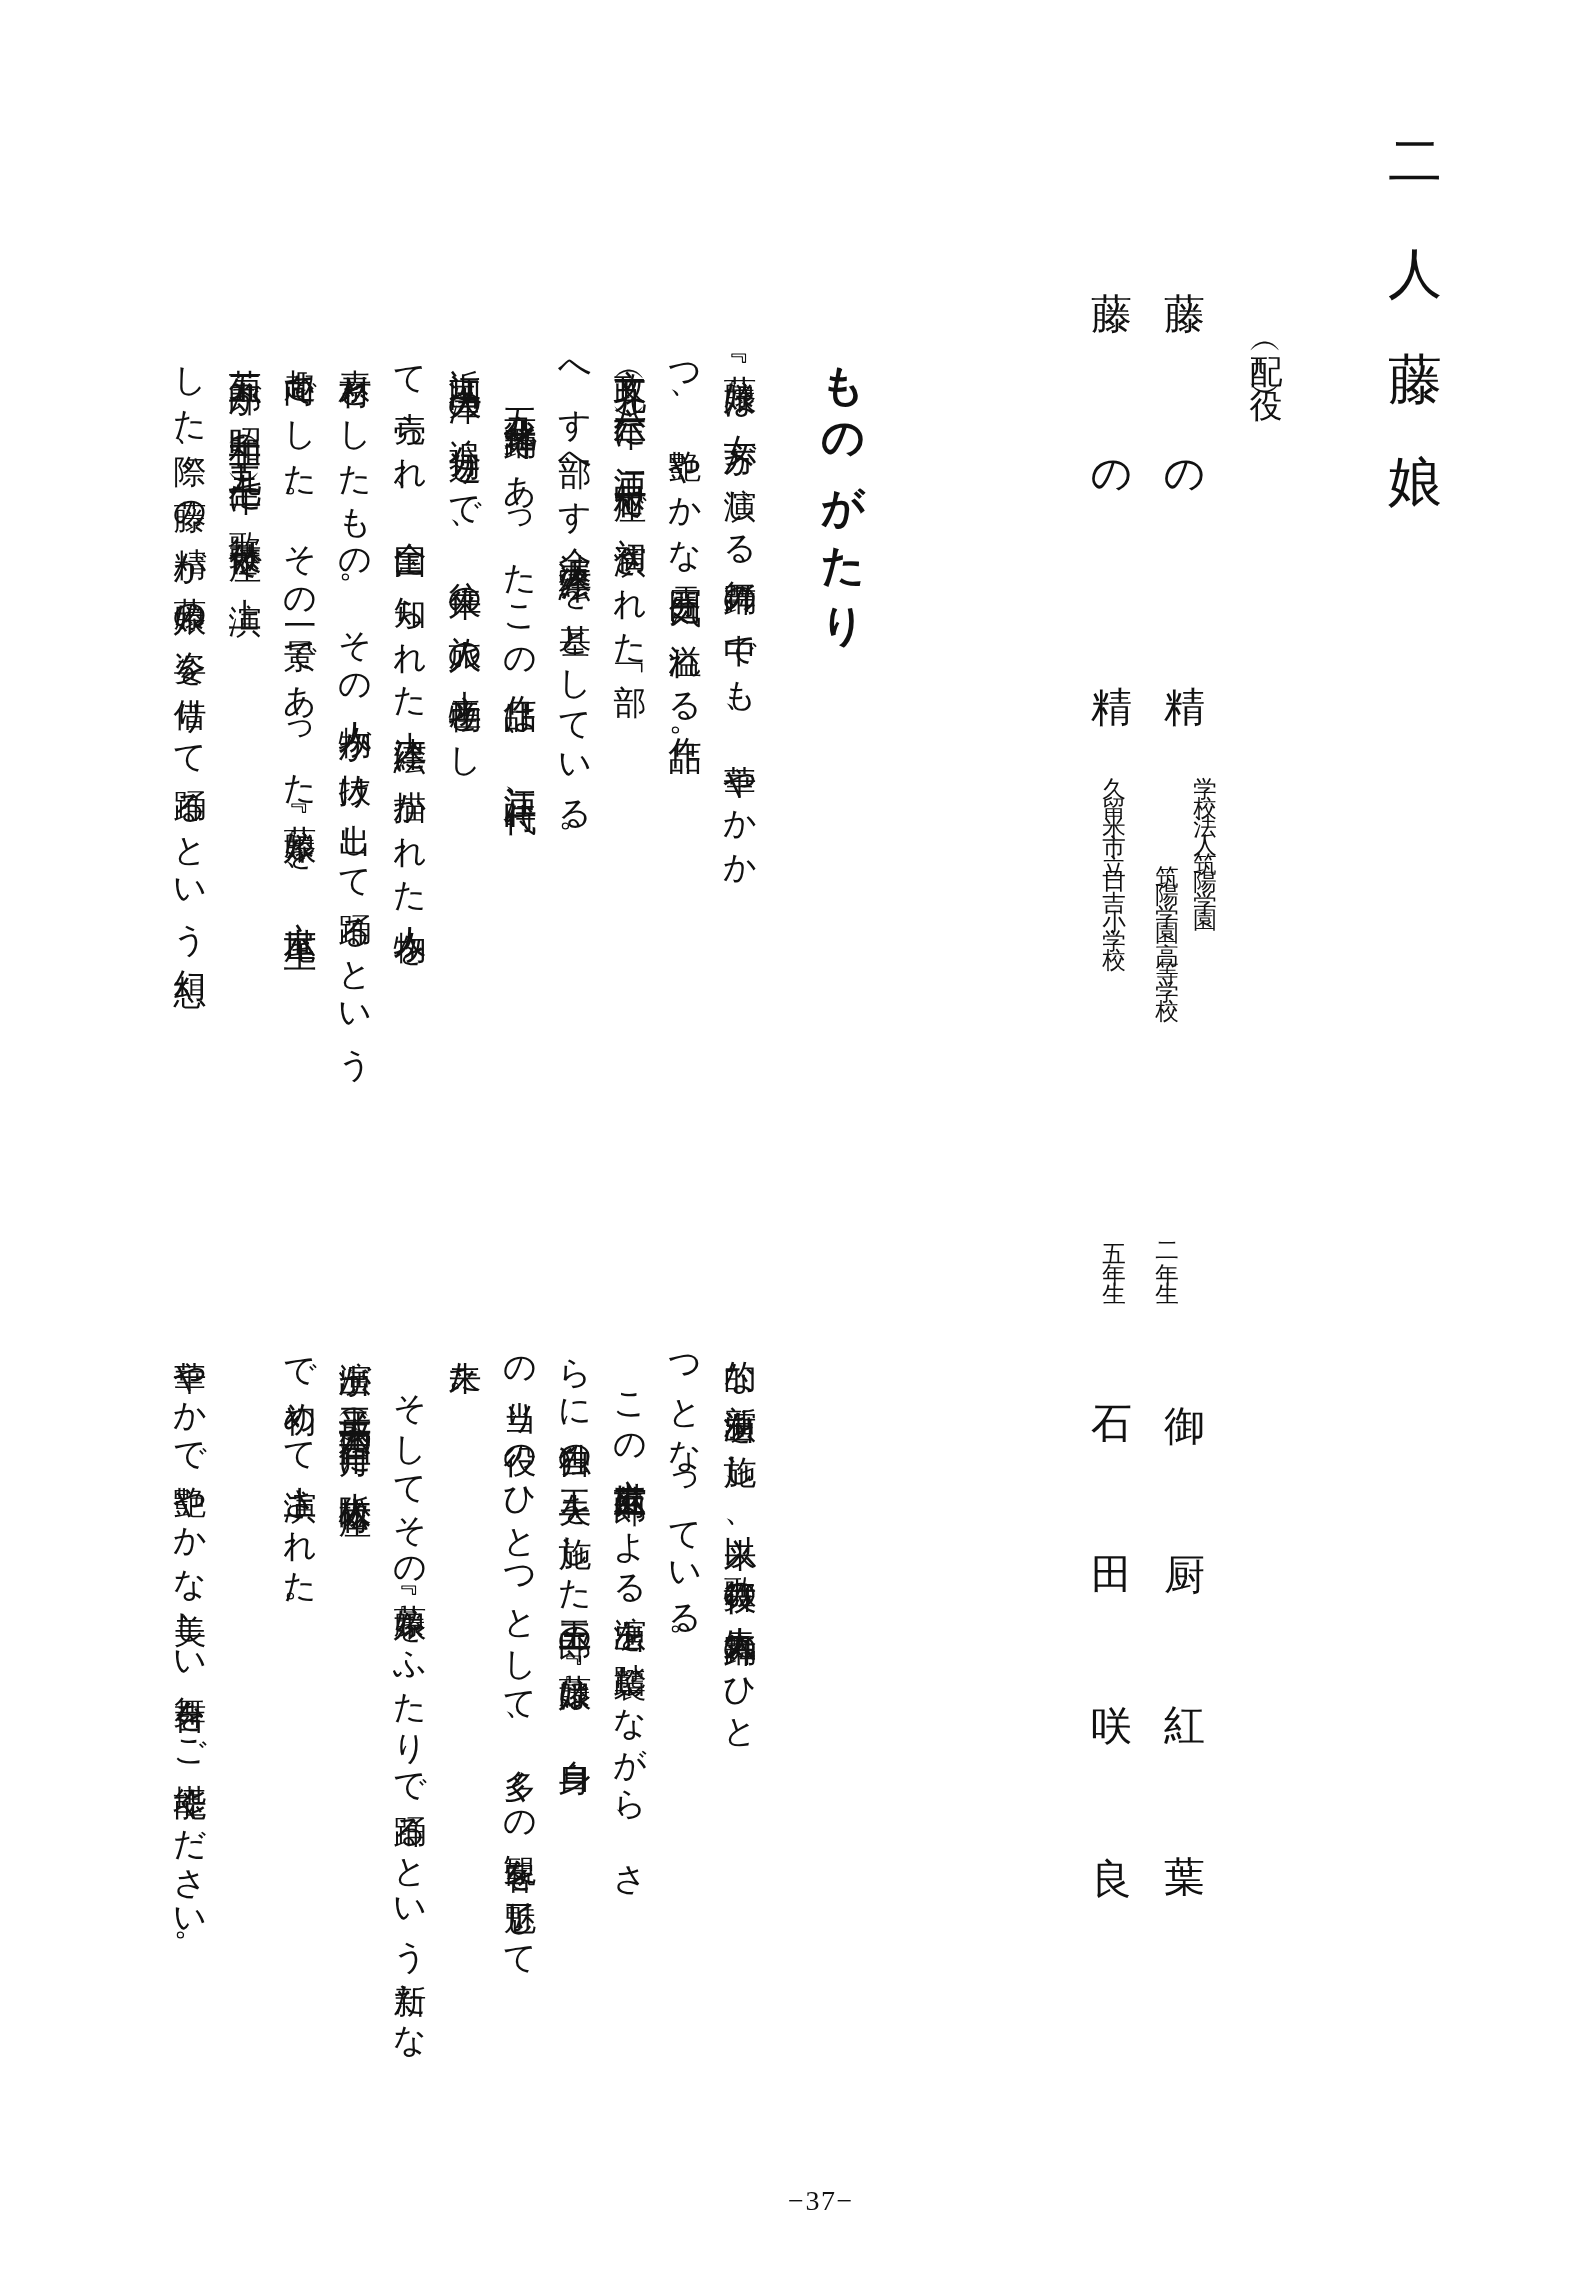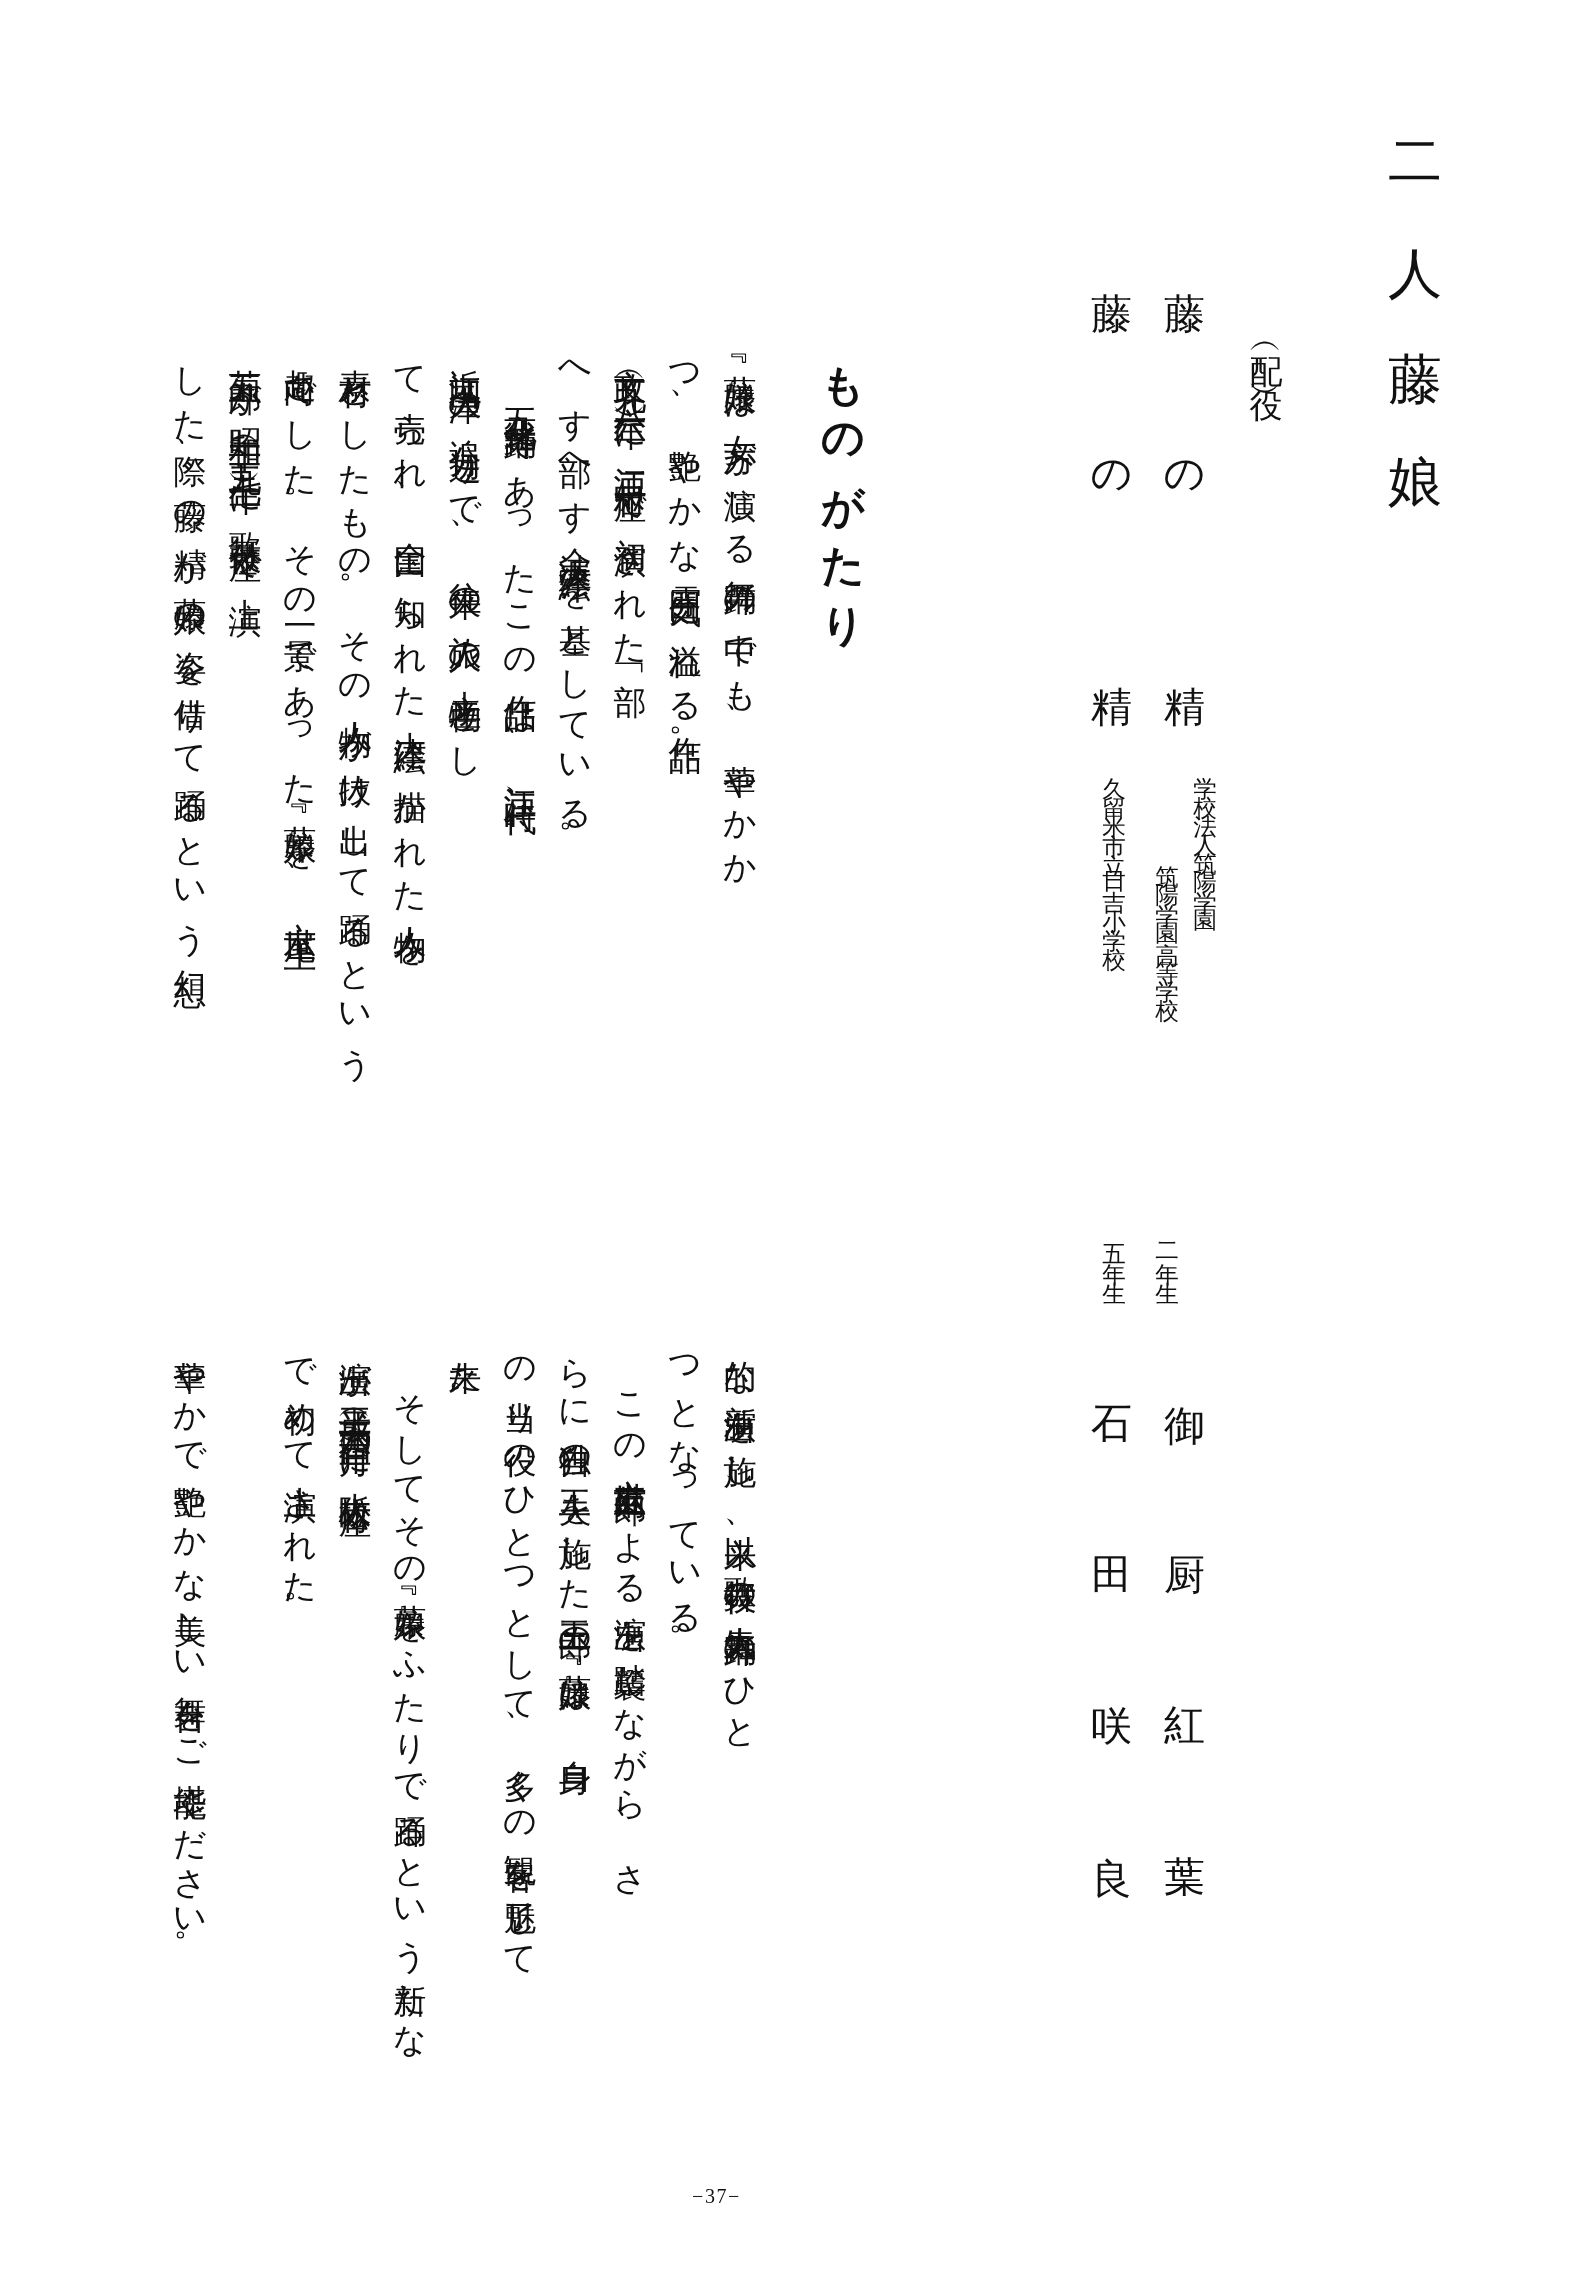--- a/index.html
+++ b/index.html
@@ -90,24 +90,24 @@
   }
   .block-2 {
     left: 161px; top: 1335px;
     width: 606px; height: 874px;
     letter-spacing: 3.1px;
     line-height: 55px;
   }
   
   .page-number {
     position: absolute;
-    left: 692px; top: 2185px;
+    left: 728px; top: 2185px;
     width: 126px;
-    text-align: left;
-    font-size: 20px;
+    text-align: right;
+    font-size: 28px;
     letter-spacing: 1.6px;
   }
 </style>
 </head>
 <body>
 
 <div id="page">
 
   <div class="v vjust title">二人藤娘</div>
 

